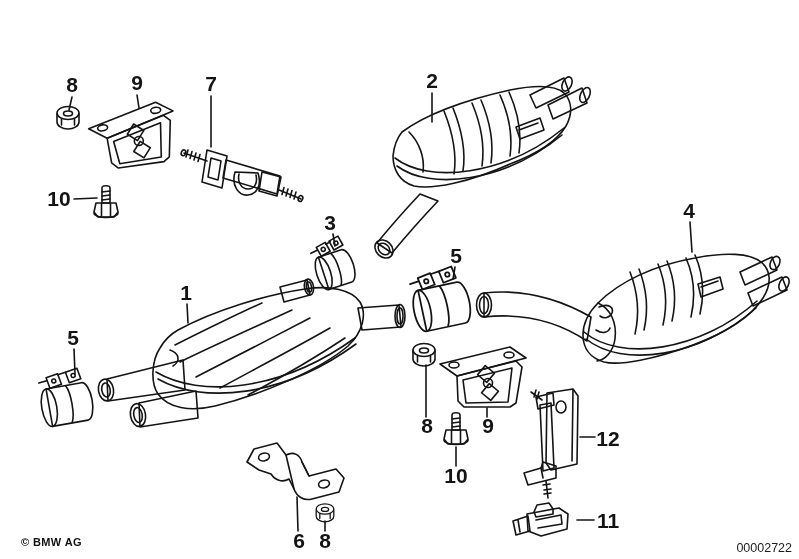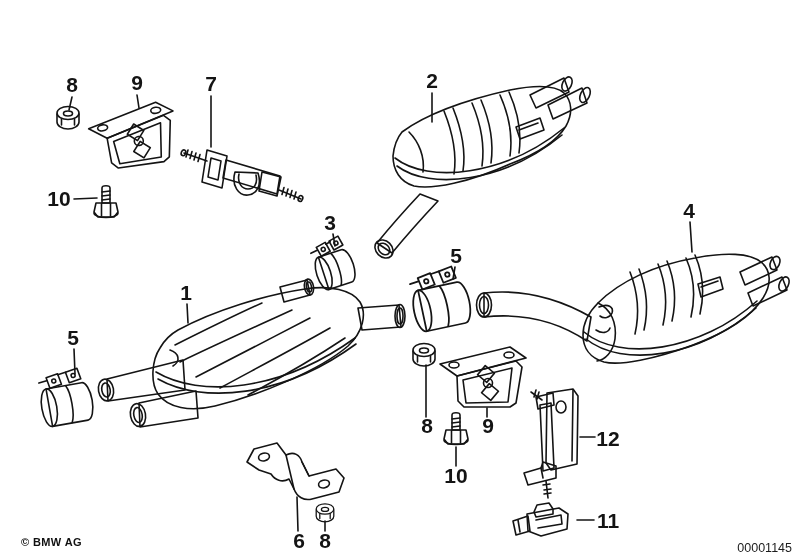--- a/index.html
+++ b/index.html
@@ -233,14 +233,14 @@
         <line x1="594" y1="520" x2="577" y2="520" class="leader"></line>
         <text x="608" y="528" class="callout">11</text>
         <line x1="298" y1="531" x2="297" y2="497" class="leader"></line>
         <text x="299" y="548" class="callout">6</text>
         <line x1="325" y1="531" x2="325" y2="521" class="leader"></line>
         <text x="325" y="548" class="callout">8</text>
       </g>
 </svg>
 
 <div class="copyright">© BMW AG</div>
-<div class="docnum">00001145</div>
+<div class="docnum">00002722</div>
 </div>
 
 </body></html>

